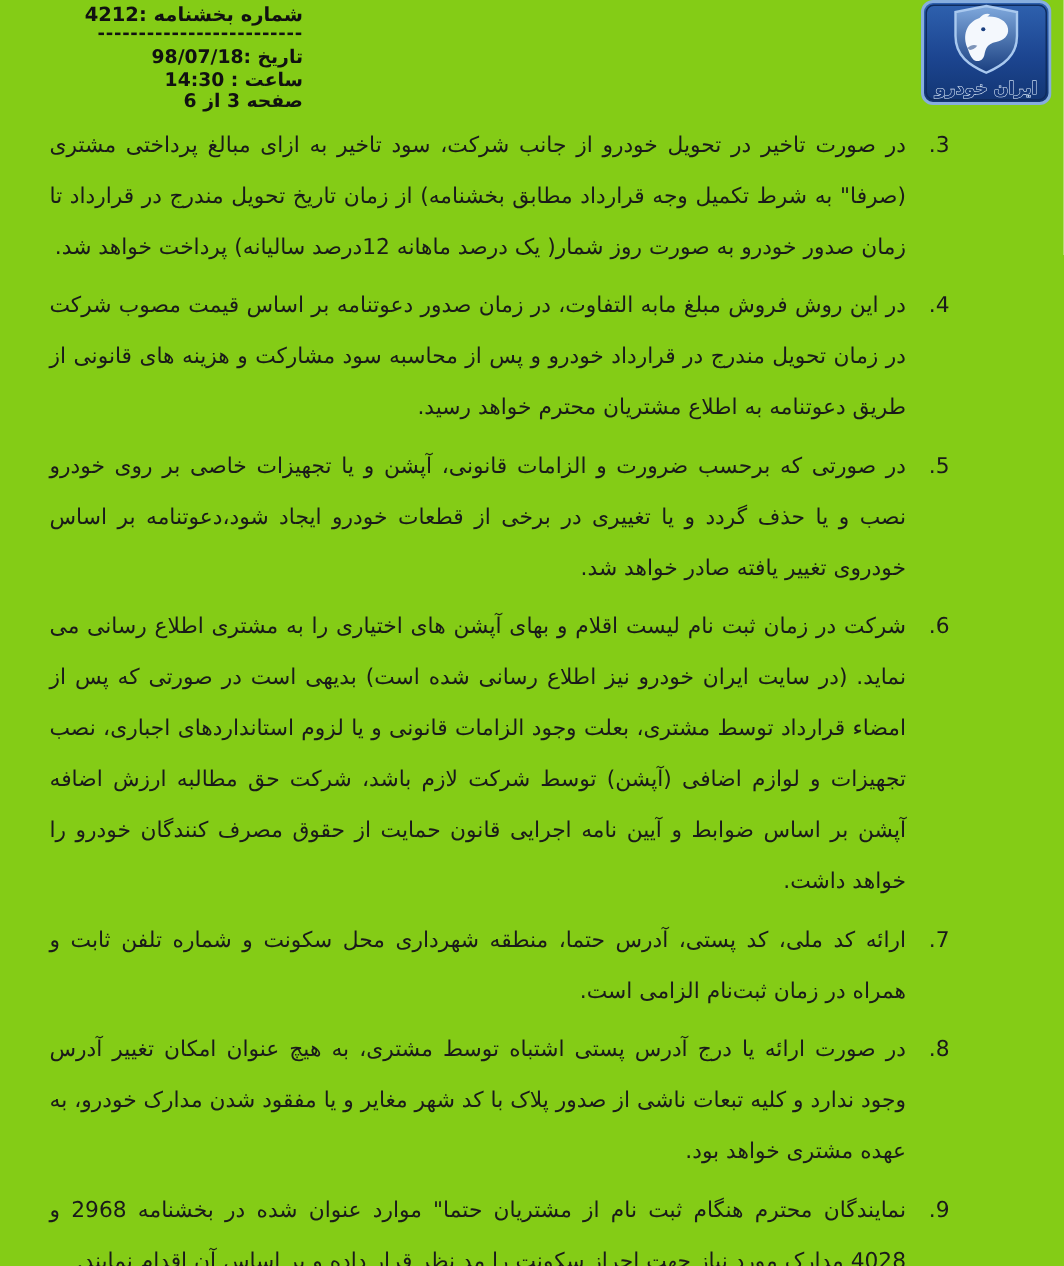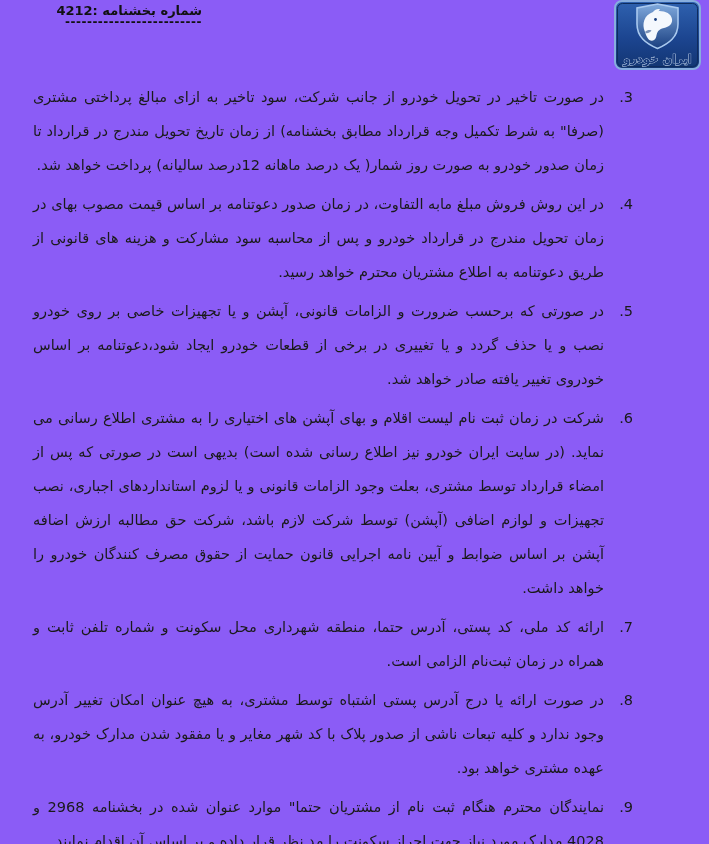--- a/index.html
+++ b/index.html
@@ -1,20 +1,20 @@
 <!DOCTYPE html>
 <html lang="fa"><head>
 <meta charset="utf-8">
 <style>
   html,body{margin:0;padding:0;}
   body{
     width:709px;height:844px;background:#ffffff;overflow:hidden;position:relative;
     font-family:"DejaVu Sans",sans-serif;color:#1a1a1a;
   }
-  .page{position:absolute;inset:0;background:#8b5cf6;}
+  .page{position:absolute;inset:0;background:#84cc16;}
 
   
   .header-left{
     position:absolute;top:3px;left:60px;width:142px;
     direction:rtl;font-weight:bold;color:#111;
   }
   .hdr-line{font-size:13px;line-height:15px;white-space:nowrap;}
   .hdr-sep{font-size:12px;line-height:9px;letter-spacing:0.5px;white-space:nowrap;direction:ltr;text-align:right;}
   .hdr-meta{margin-top:4px;}
   .hdr-meta .hdr-line{font-size:12.5px;line-height:14.5px;padding-left:0;margin-left:40px;}
@@ -39,20 +39,25 @@
   }
 </style>
 </head>
 <body>
 
 <div class="page">
 
   <div class="header-left">
     <div class="hdr-line">شماره بخشنامه :4212</div>
     <div class="hdr-sep">-------------------------</div>
+    <div class="hdr-meta">
+      <div class="hdr-line">تاریخ :98/07/18</div>
+      <div class="hdr-line">ساعت : 14:30</div>
+      <div class="hdr-line">صفحه 3 از 6</div>
+    </div>
   </div>
 
   <div class="logo-box">
     <svg width="87" height="70" viewBox="0 0 87 70">
       <defs>
         <linearGradient id="gBg" x1="0" y1="0" x2="0" y2="1">
           <stop offset="0" stop-color="#2f62b0"></stop>
           <stop offset="0.55" stop-color="#1c4590"></stop>
           <stop offset="1" stop-color="#123572"></stop>
         </linearGradient>
@@ -74,21 +79,21 @@
 
   <div class="doc-body">
 
     <div class="item">
       <span class="item-num">3.</span>
       <span class="item-text">در صورت تاخیر در تحویل خودرو از جانب شرکت، سود تاخیر به ازای مبالغ پرداختی مشتری (صرفا" به شرط تکمیل وجه قرارداد مطابق بخشنامه) از زمان تاریخ تحویل مندرج در قرارداد تا زمان صدور خودرو به صورت روز شمار( یک درصد ماهانه 12درصد سالیانه) پرداخت خواهد شد.</span>
     </div>
 
     <div class="item">
       <span class="item-num">4.</span>
-      <span class="item-text">در این روش فروش مبلغ مابه التفاوت، در زمان صدور دعوتنامه بر اساس قیمت مصوب بهای در زمان تحویل مندرج در قرارداد خودرو و پس از محاسبه سود مشارکت و هزینه های قانونی از طریق دعوتنامه به اطلاع مشتریان محترم خواهد رسید.</span>
+      <span class="item-text">در این روش فروش مبلغ مابه التفاوت، در زمان صدور دعوتنامه بر اساس قیمت مصوب شرکت در زمان تحویل مندرج در قرارداد خودرو و پس از محاسبه سود مشارکت و هزینه های قانونی از طریق دعوتنامه به اطلاع مشتریان محترم خواهد رسید.</span>
     </div>
 
     <div class="item">
       <span class="item-num">5.</span>
       <span class="item-text">در صورتی که برحسب ضرورت و الزامات قانونی، آپشن و یا تجهیزات خاصی بر روی خودرو نصب و یا حذف گردد و یا تغییری در برخی از قطعات خودرو ایجاد شود،دعوتنامه بر اساس خودروی تغییر یافته صادر خواهد شد.</span>
     </div>
 
     <div class="item">
       <span class="item-num">6.</span>
       <span class="item-text">شرکت در زمان ثبت نام لیست اقلام و بهای آپشن های اختیاری را به مشتری اطلاع رسانی می نماید. (در سایت ایران خودرو نیز اطلاع رسانی شده است) بدیهی است در صورتی که پس از امضاء قرارداد توسط مشتری، بعلت وجود الزامات قانونی و یا لزوم استانداردهای اجباری، نصب تجهیزات و لوازم اضافی (آپشن) توسط شرکت لازم باشد، شرکت حق مطالبه ارزش اضافه آپشن بر اساس ضوابط و آیین نامه اجرایی قانون حمایت از حقوق مصرف کنندگان خودرو را خواهد داشت.</span>

